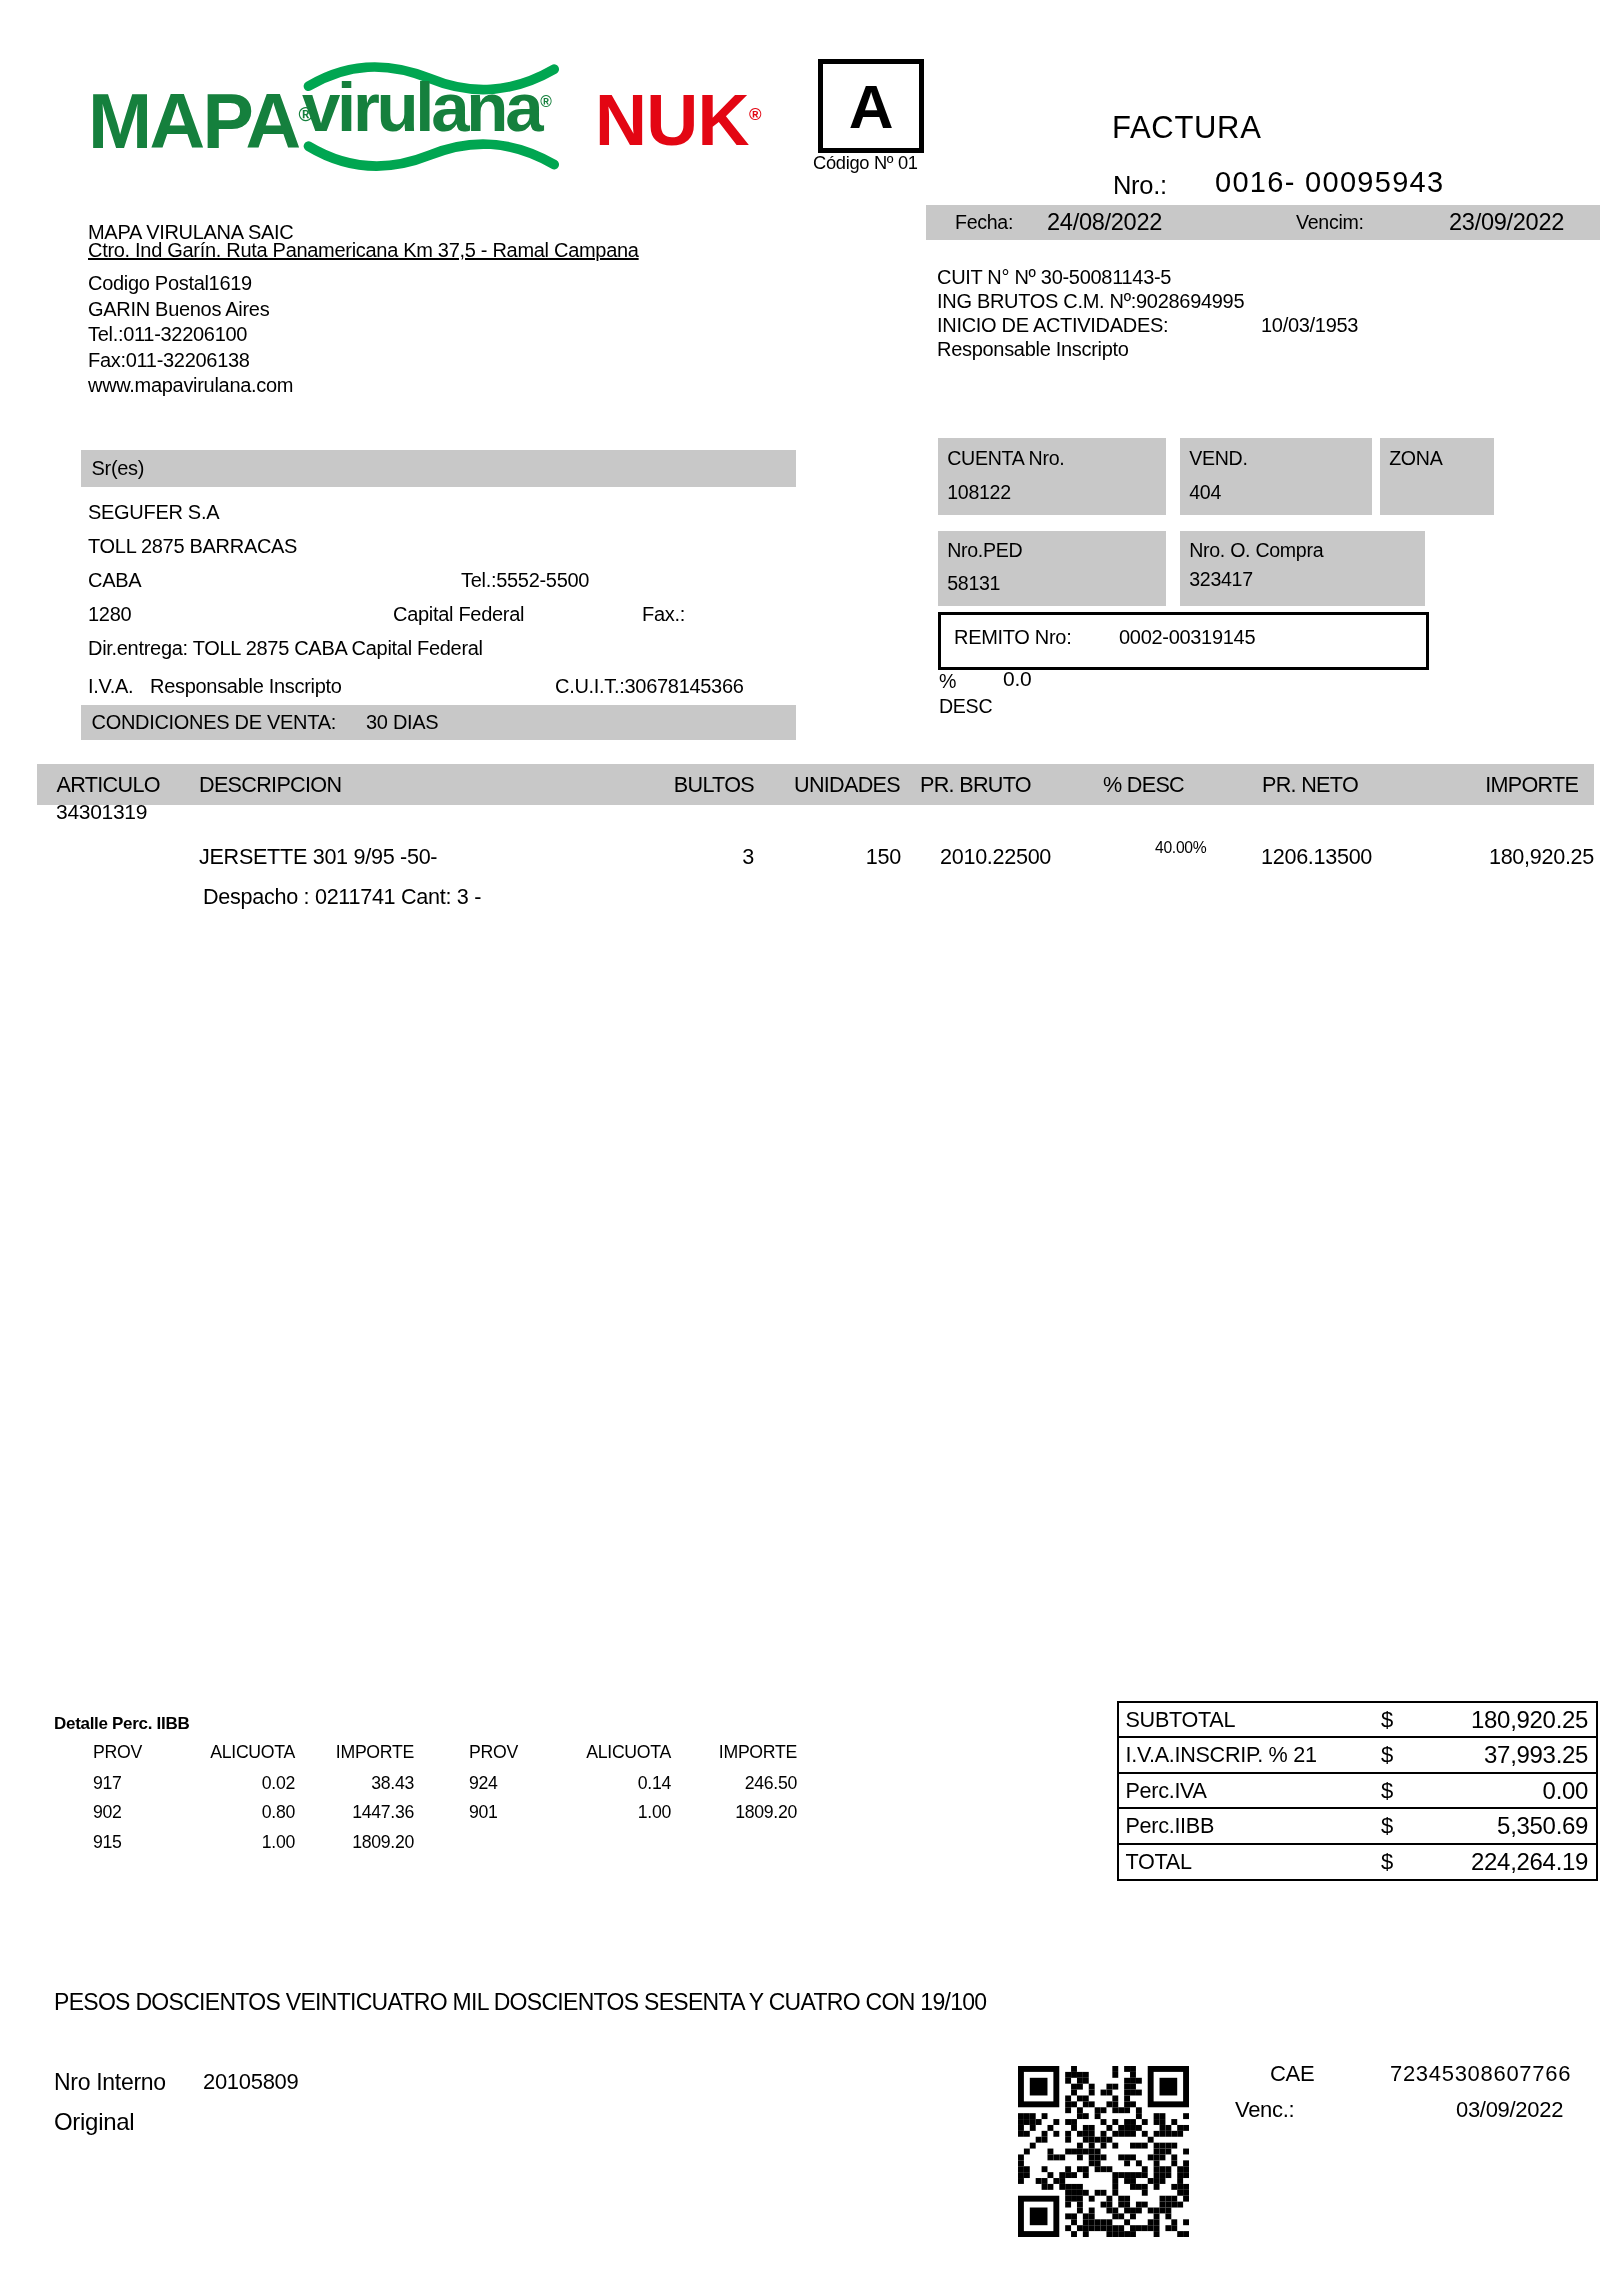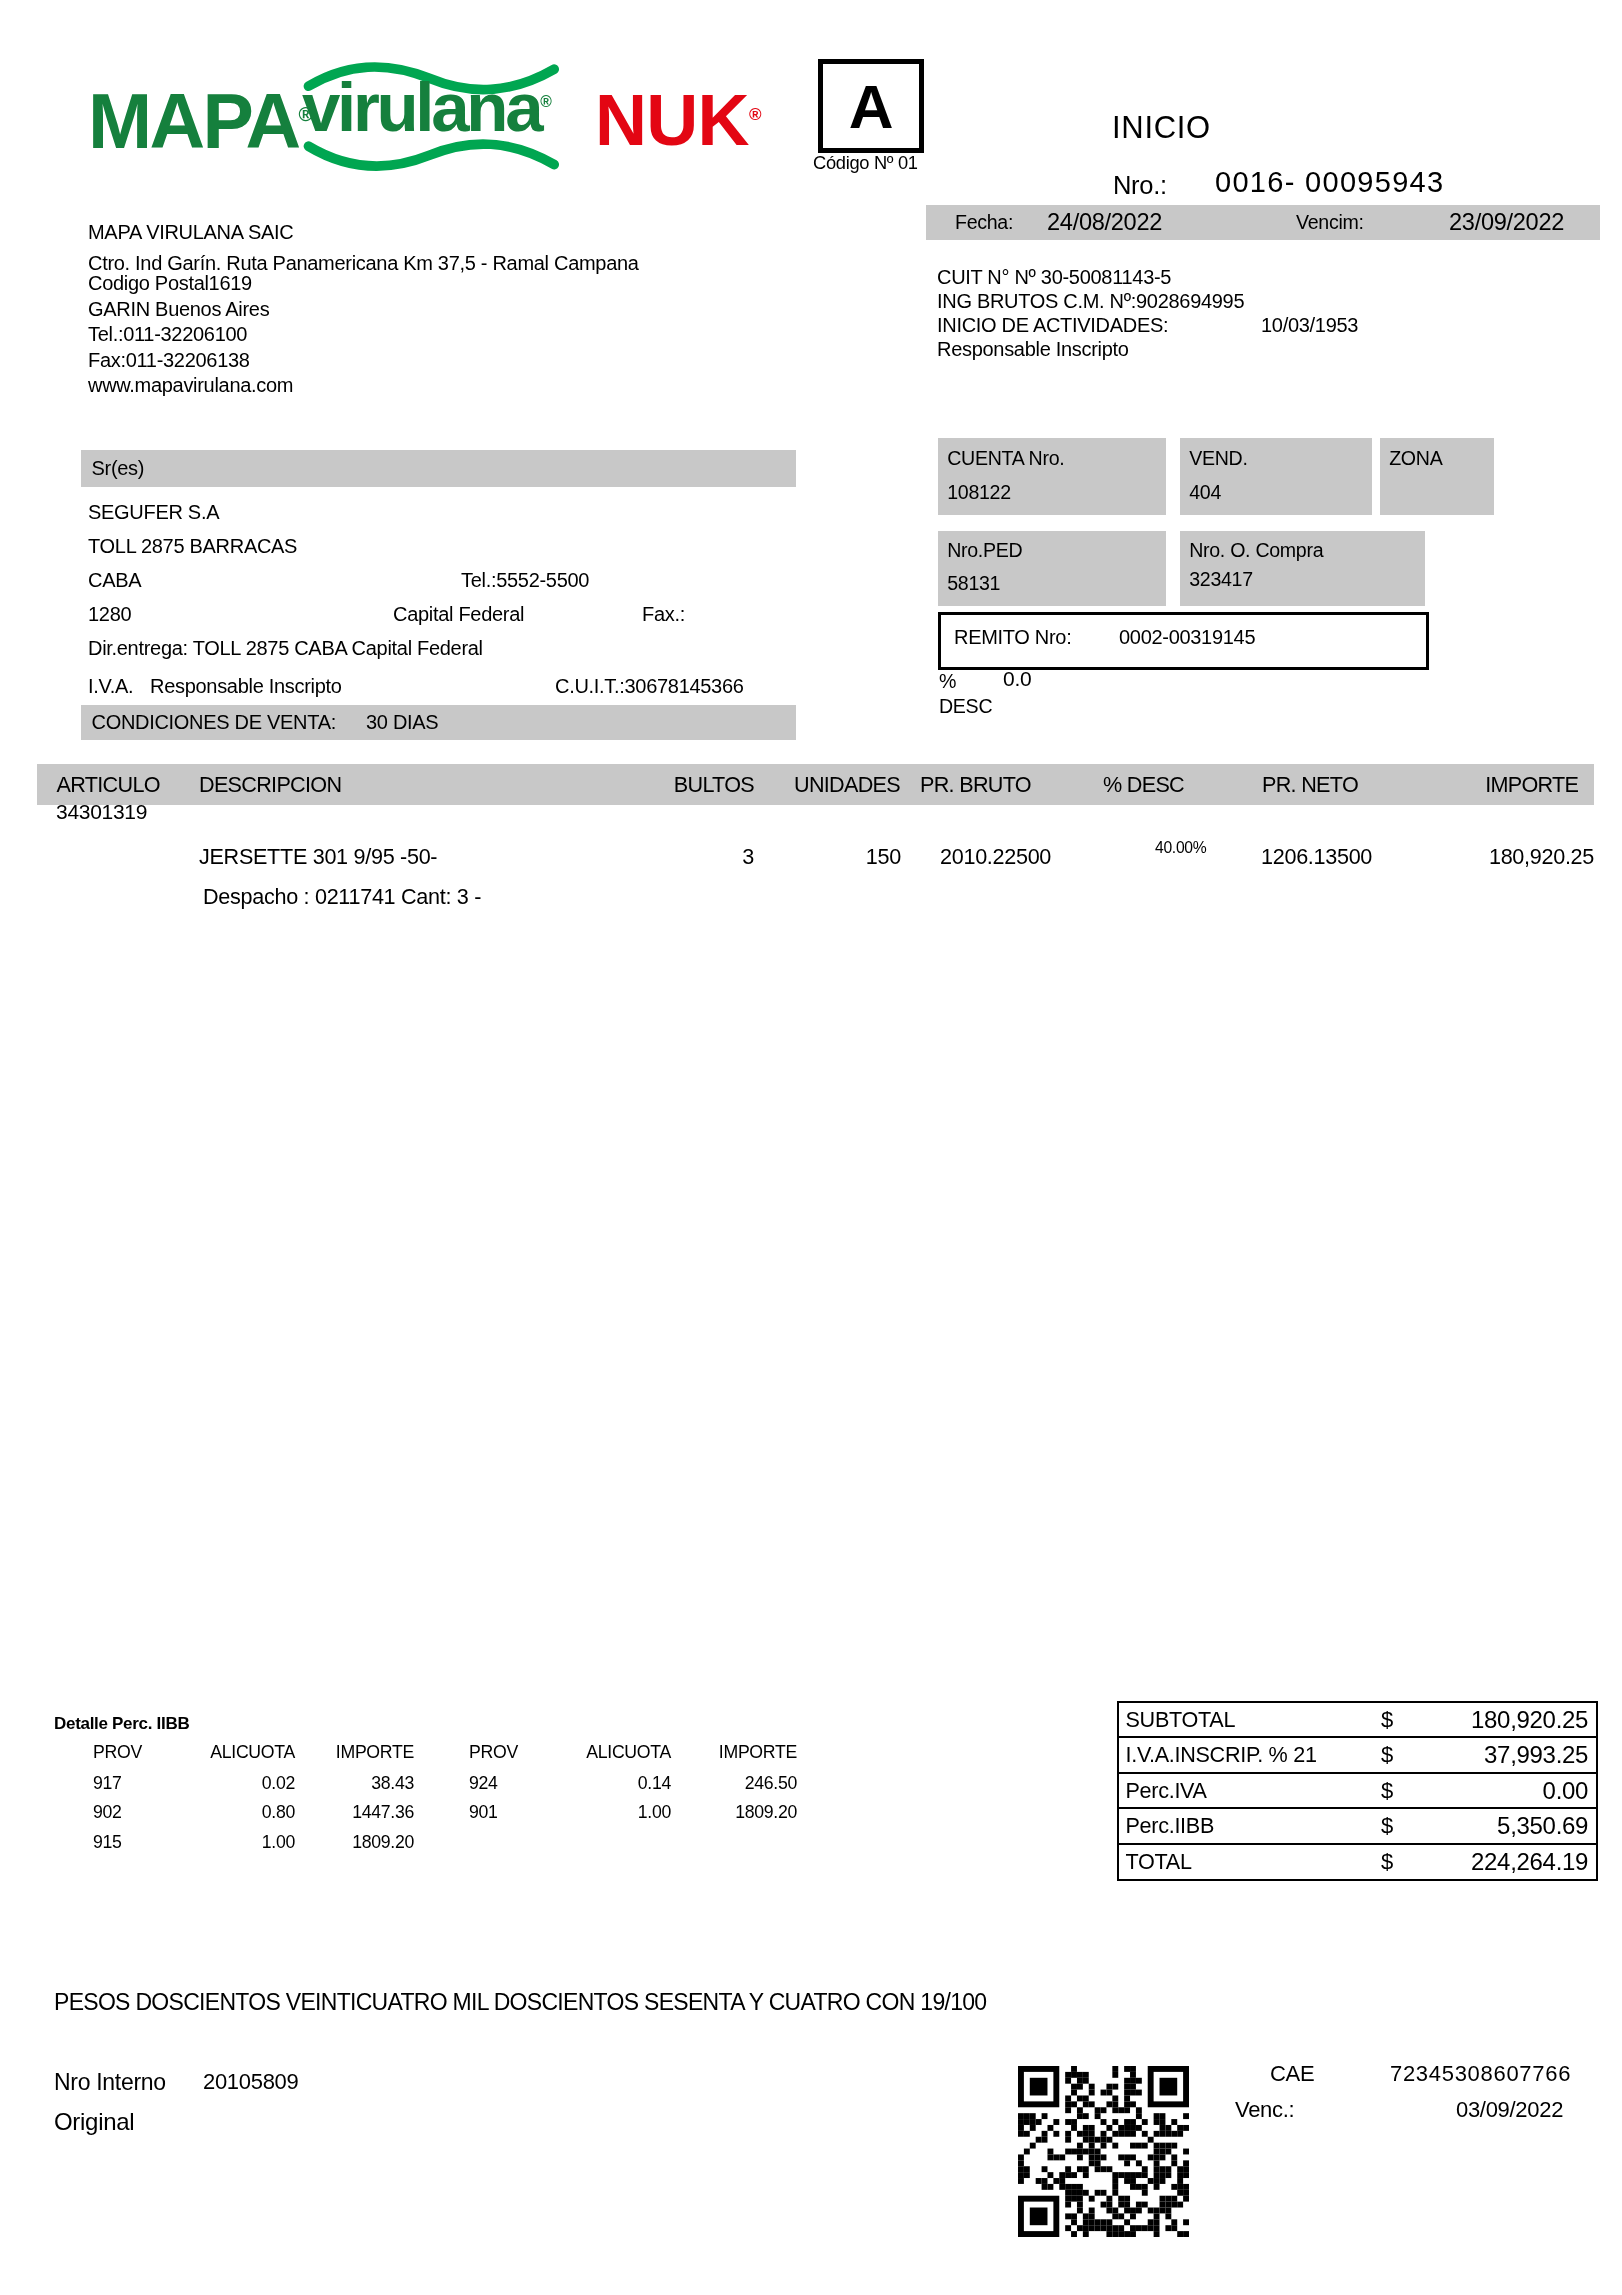--- a/index.html
+++ b/index.html
@@ -39,33 +39,33 @@
 
   <div class="abs" style="left:595px;top:79px;font-size:72px;font-weight:900;color:#e30613;letter-spacing:-0.7px;">
     <span>NUK</span><sup class="reg" style="font-size:17px;">®</sup>
   </div>
 
   <div class="abs" style="left:818px;top:59px;width:96px;height:84px;border:5.9px solid #000;display:flex;align-items:center;justify-content:center;">
     <span style="font-size:62px;font-weight:bold;">A</span>
   </div>
   <div class="abs" style="left:813px;top:152px;font-size:18.3px;">Código Nº 01</div>
 
-  <div class="abs" style="left:1112px;top:110px;font-size:31px;letter-spacing:0.7px;">INICIO</div>
+  <div class="abs" style="left:1112px;top:110px;font-size:31px;letter-spacing:0.7px;">FACTURA</div>
   <div class="abs" style="left:1113px;top:171px;font-size:25.5px;">Nro.:</div>
   <div class="abs" style="left:1215px;top:166px;font-size:29px;letter-spacing:1.3px;">0016- 00095943</div>
 
   <div class="bar" style="left:926px;top:205px;width:674px;height:35px;">
     <span class="abs" style="left:29px;line-height:35px;font-size:19.6px;">Fecha:</span>
     <span class="abs" style="left:121px;line-height:35px;font-size:23.6px;">24/08/2022</span>
     <span class="abs" style="left:370px;line-height:35px;font-size:19.6px;">Vencim:</span>
     <span class="abs" style="left:523px;line-height:35px;font-size:23.6px;">23/09/2022</span>
   </div>
 
   <div class="abs" style="left:88px;top:221px;font-size:20px;">MAPA VIRULANA SAIC</div>
-  <div class="abs" style="left:88px;top:252px;font-size:20px;">Ctro. Ind Garín. Ruta Panamericana Km 37,5 - Ramal Campana</div>
+  <div class="abs" style="left:88px;top:239px;font-size:20px;text-decoration:underline;">Ctro. Ind Garín. Ruta Panamericana Km 37,5 - Ramal Campana</div>
   <div class="abs" style="left:88px;top:272px;font-size:20px;">Codigo Postal1619</div>
   <div class="abs" style="left:88px;top:298px;font-size:20px;">GARIN Buenos Aires</div>
   <div class="abs" style="left:88px;top:323px;font-size:20px;">Tel.:011-32206100</div>
   <div class="abs" style="left:88px;top:349px;font-size:20px;">Fax:011-32206138</div>
   <div class="abs" style="left:88px;top:374px;font-size:20px;">www.mapavirulana.com</div>
 
   <div class="abs" style="left:937px;top:266px;font-size:20px;">CUIT N° Nº 30-50081143-5</div>
   <div class="abs" style="left:937px;top:290px;font-size:20px;">ING BRUTOS C.M. Nº:9028694995</div>
   <div class="abs" style="left:937px;top:314px;font-size:20px;">INICIO DE ACTIVIDADES:</div>
   <div class="abs" style="left:1261px;top:314px;font-size:20px;">10/03/1953</div>

